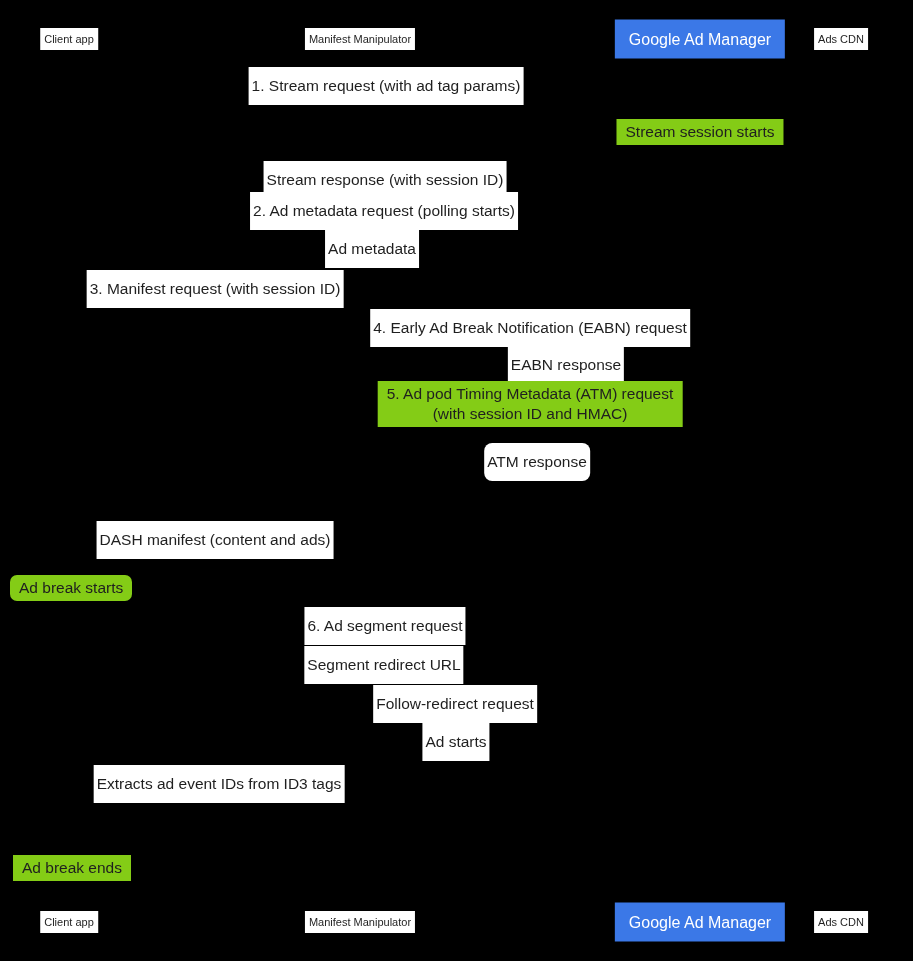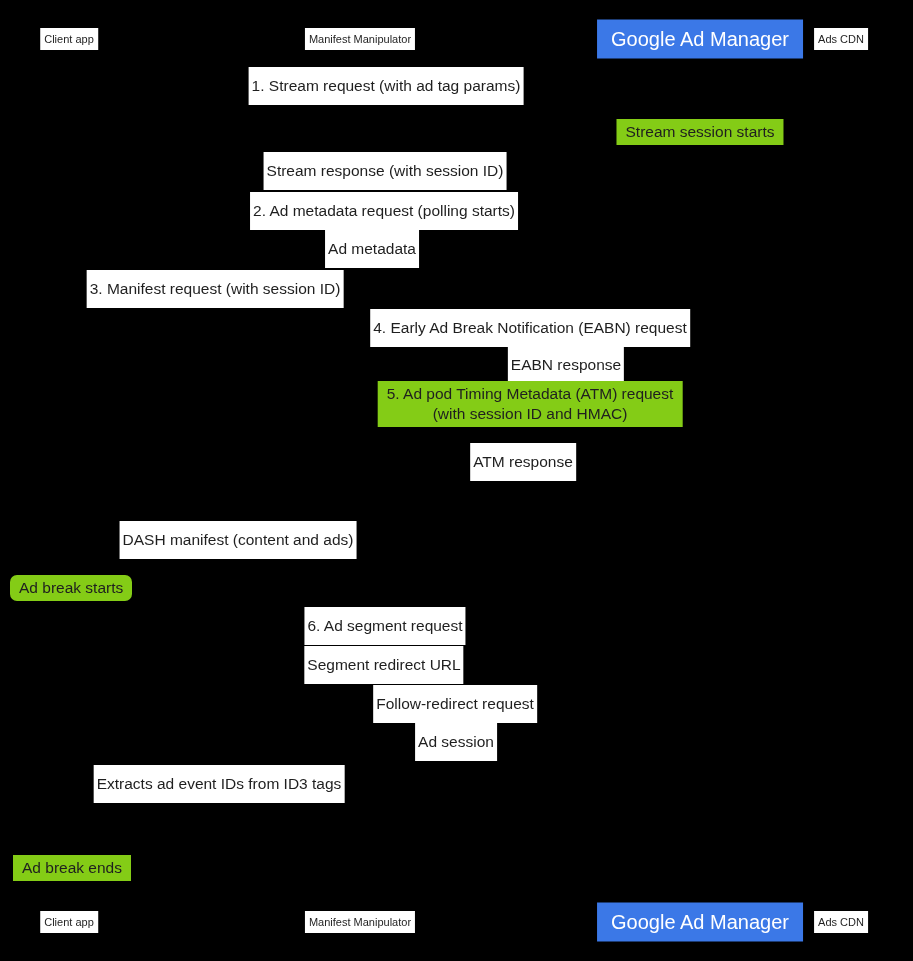--- a/index.html
+++ b/index.html
@@ -39,50 +39,50 @@
     background: #ffffff;
     color: #1f1f1f;
     font-size: 11px;
     line-height: 20px;
     padding: 1px 4px;
     white-space: nowrap;
   }
   .participant.highlight {
     background: #3B78E7;
     color: #ffffff;
-    font-size: 20px;
+    font-size: 16px;
     line-height: 23px;
     padding: 8px 14px;
     min-width: 160px;
   }
 </style>
 </head>
 <body>
 
 <div class="stage" style="background: rgb(0, 0, 0);">
     <div class="chip participant" style="top: 39px; left: 69px;">Client app</div>
     <div class="chip participant" style="top: 922px; left: 69px;">Client app</div>
     <div class="chip participant" style="top: 39px; left: 360px;">Manifest Manipulator</div>
     <div class="chip participant" style="top: 922px; left: 360px;">Manifest Manipulator</div>
     <div class="chip participant highlight" style="top: 39px; left: 700px;">Google Ad Manager</div>
     <div class="chip participant highlight" style="top: 922px; left: 700px;">Google Ad Manager</div>
     <div class="chip participant" style="top: 39px; left: 841px;">Ads CDN</div>
     <div class="chip participant" style="top: 922px; left: 841px;">Ads CDN</div>
     <div class="chip message" style="top: 86px; left: 386px;">1. Stream request (with ad tag params)</div>
     <div class="chip note" style="top: 132px; left: 700px;">Stream session starts</div>
-    <div class="chip message" style="top: 171px; left: 385px;">Stream response (with session ID)</div>
+    <div class="chip message" style="top: 180px; left: 385px;">Stream response (with session ID)</div>
     <div class="chip message" style="top: 211px; left: 384px;">2. Ad metadata request (polling starts)</div>
     <div class="chip message" style="top: 249px; left: 372px;">Ad metadata</div>
     <div class="chip message" style="top: 289px; left: 215px;">3. Manifest request (with session ID)</div>
     <div class="chip message" style="top: 328px; left: 530px;">4. Early Ad Break Notification (EABN) request</div>
     <div class="chip message" style="top: 365px; left: 530px; margin-left: 36px;">EABN response</div>
     <div class="chip note" style="top: 404px; left: 530px;">5. Ad pod Timing Metadata (ATM) request
 (with session ID and HMAC)</div>
-    <div class="chip message" style="top: 462px; left: 523px;">ATM response</div>
-    <div class="chip message" style="top: 540px; left: 215px; margin-left: 23px;">DASH manifest (content and ads)</div>
+    <div class="chip message" style="top: 462px; left: 537px; border-radius: 8px;">ATM response</div>
+    <div class="chip message" style="top: 540px; left: 215px;">DASH manifest (content and ads)</div>
     <div class="chip note left-anchored" style="top: 588px; left: 10px; border-radius: 7px;">Ad break starts</div>
     <div class="chip message" style="top: 626px; left: 385px;">6. Ad segment request</div>
     <div class="chip message" style="top: 665px; left: 384px;">Segment redirect URL</div>
     <div class="chip message" style="top: 704px; left: 455px;">Follow-redirect request</div>
-    <div class="chip message" style="top: 742px; left: 456px;">Ad session</div>
+    <div class="chip message" style="top: 742px; left: 456px;">Ad starts</div>
     <div class="chip message" style="top: 784px; left: 219px;">Extracts ad event IDs from ID3 tags</div>
     <div class="chip note left-anchored" style="top: 868px; left: 13px;">Ad break ends</div>
   </div>
 
 </body></html>

